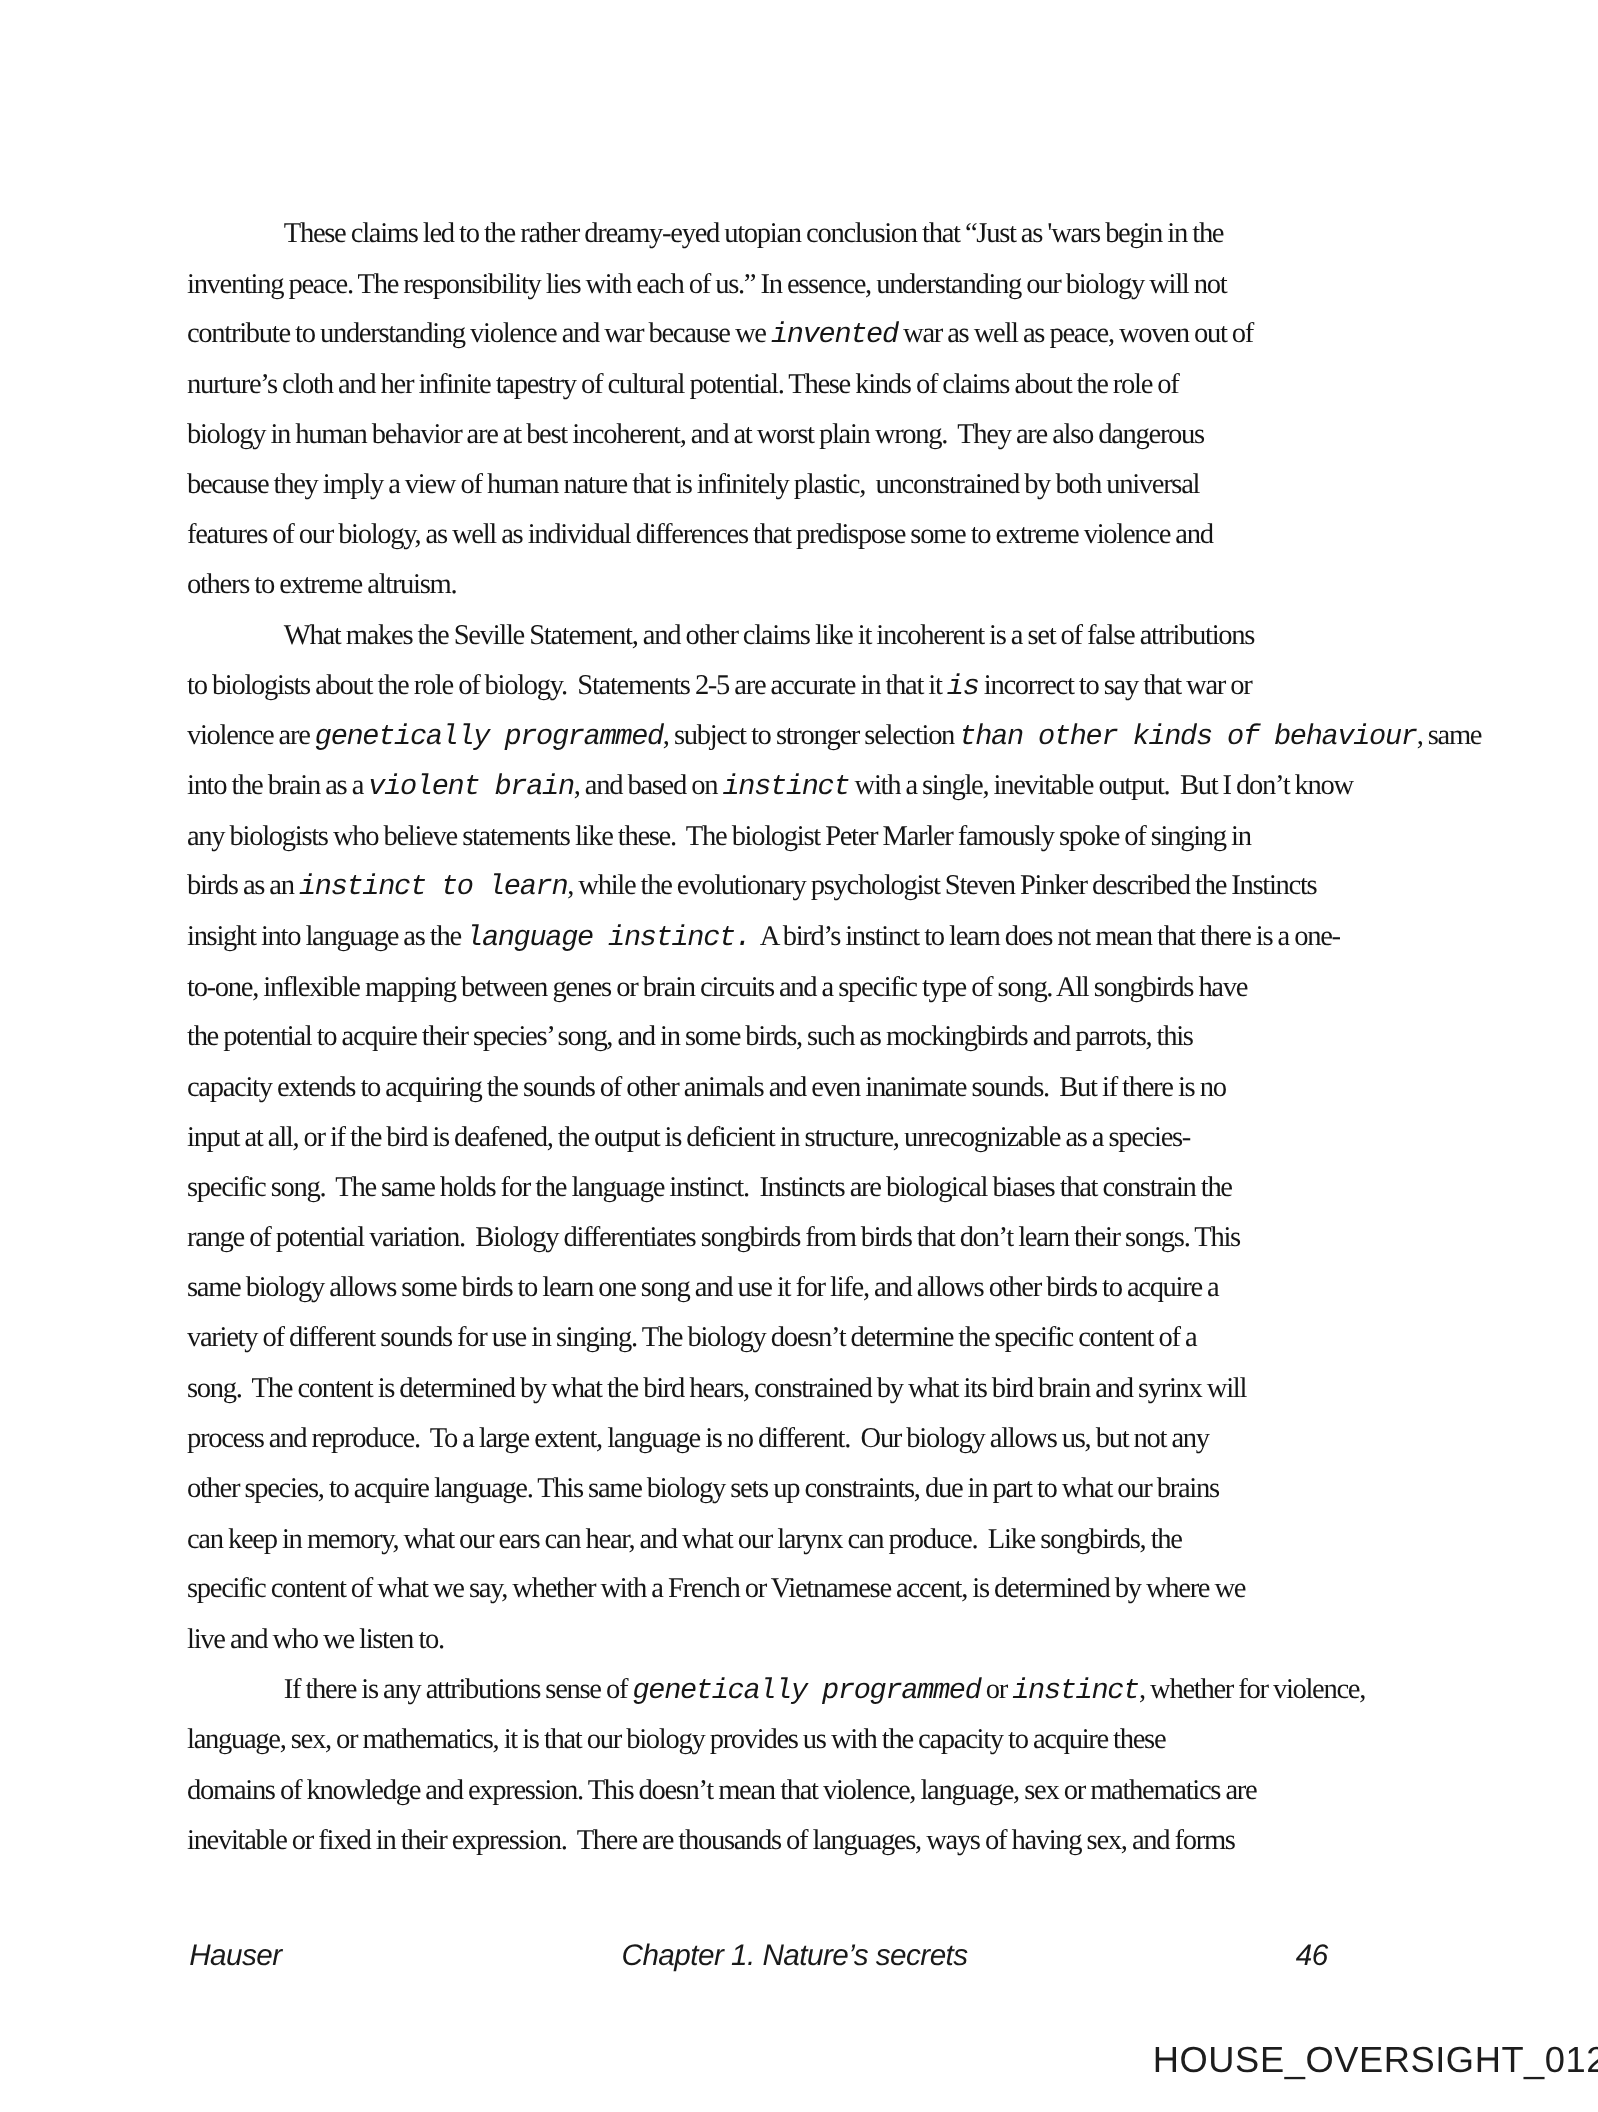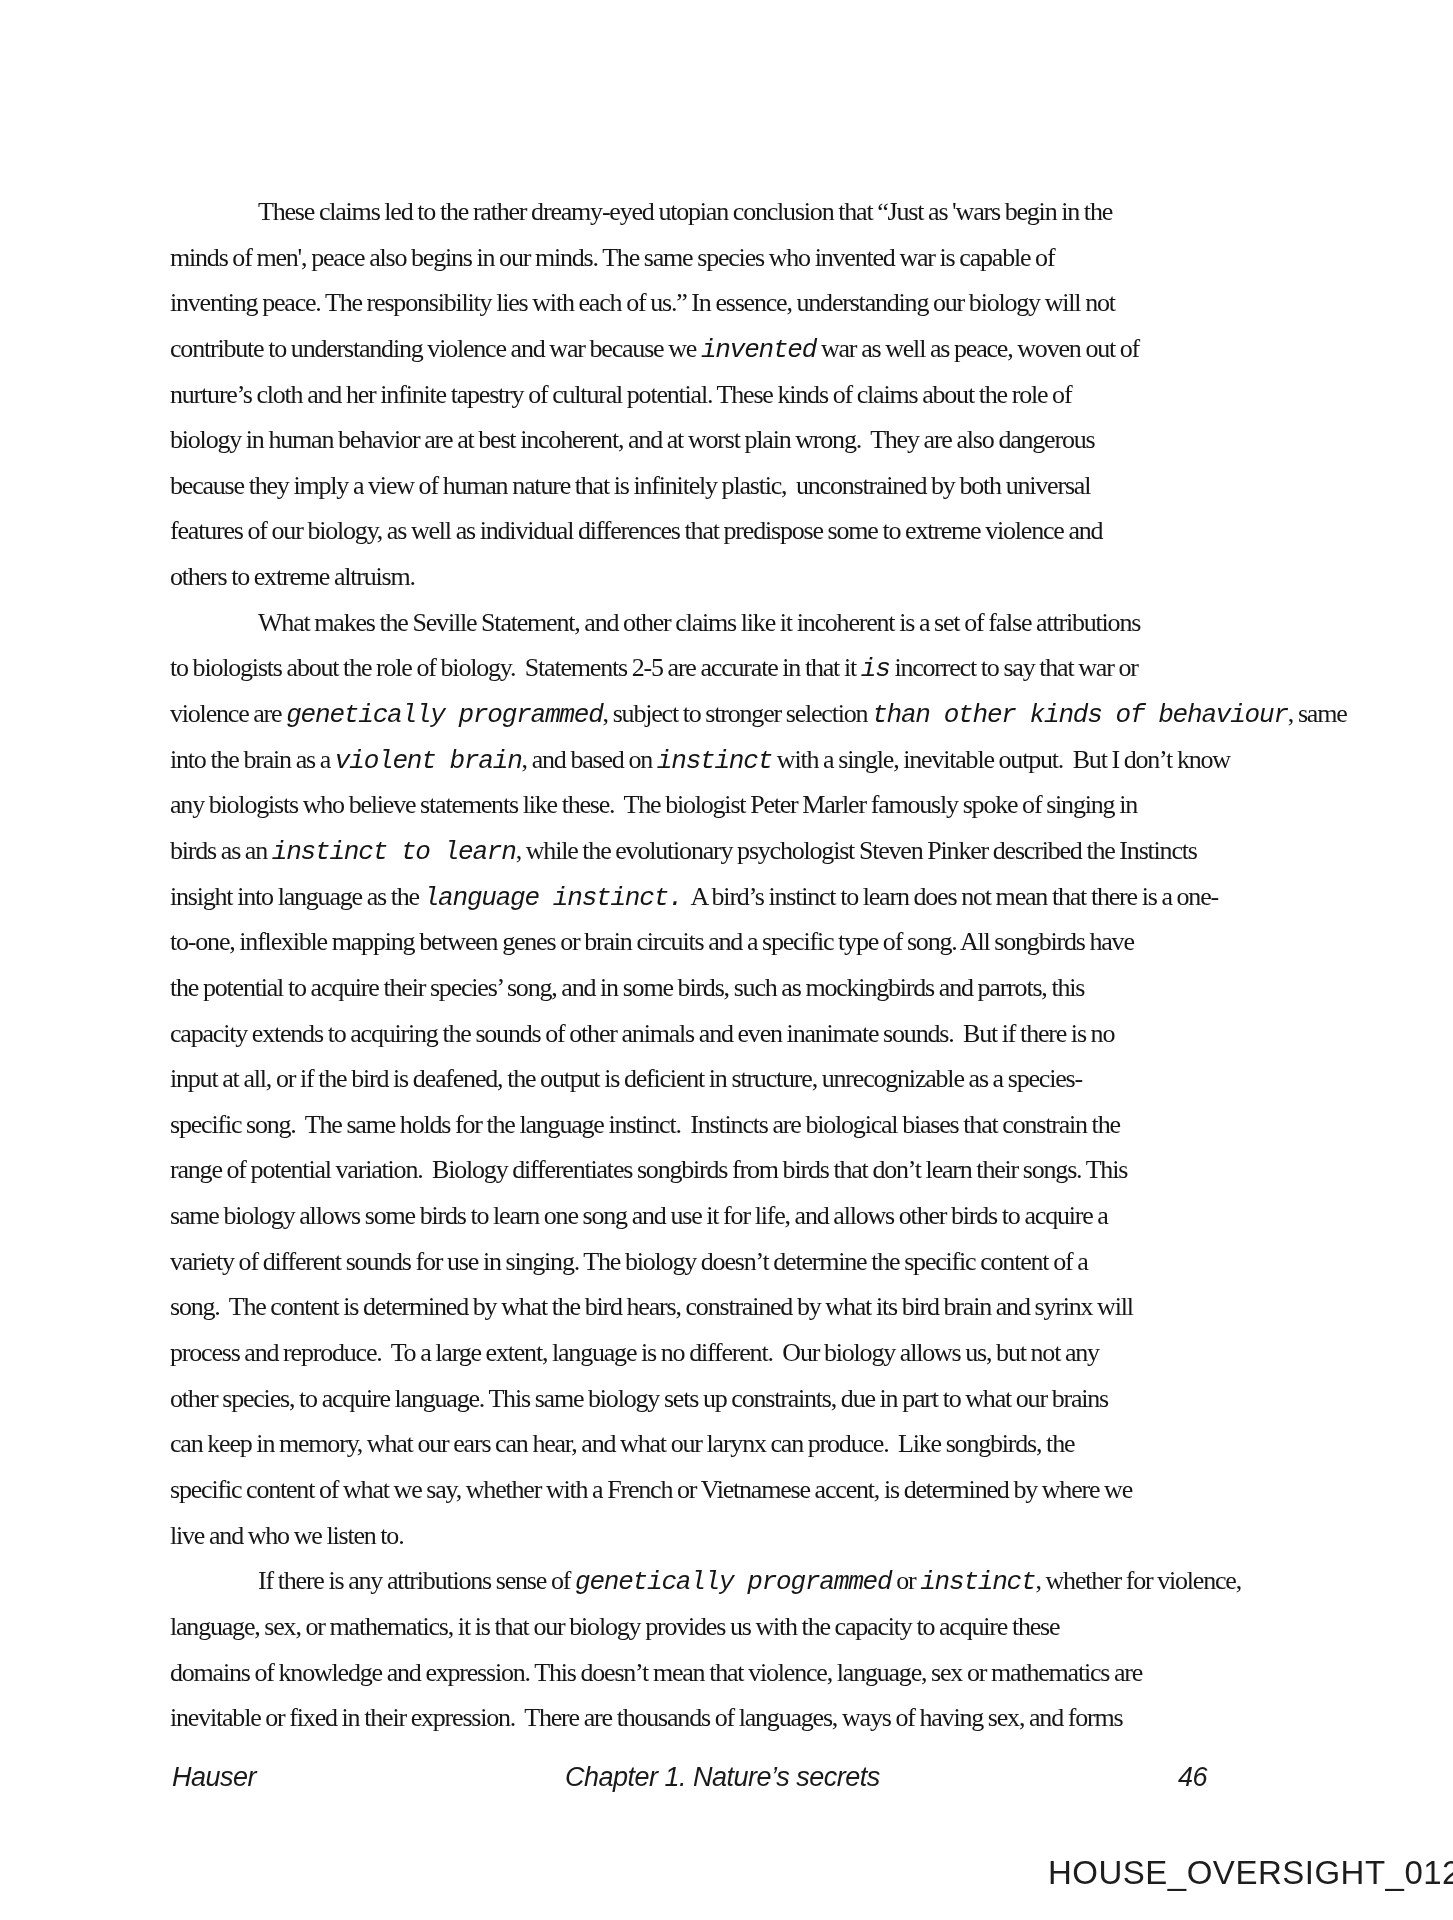--- a/index.html
+++ b/index.html
@@ -47,21 +47,20 @@
   }
 </style>
 </head>
 <body>
 
 <div class="page-root">
 
   <main class="doc">
       <div class="para">
         <div class="line first"><span>These claims led to the rather dreamy-eyed utopian conclusion that “Just as 'wars begin in the</span></div>
-        <div class="line"><span>minds of men', peace also begins in our minds. The same species who invented war is capable of</span></div>
         <div class="line"><span>inventing peace. The responsibility lies with each of us.” In essence, understanding our biology will not</span></div>
         <div class="line"><span>contribute to understanding violence and war because we </span><span class="it">invented</span><span> war as well as peace, woven out of</span></div>
         <div class="line"><span>nurture’s cloth and her infinite tapestry of cultural potential. These kinds of claims about the role of</span></div>
         <div class="line"><span>biology in human behavior are at best incoherent, and at worst plain wrong.  They are also dangerous</span></div>
         <div class="line"><span>because they imply a view of human nature that is infinitely plastic,  unconstrained by both universal</span></div>
         <div class="line"><span>features of our biology, as well as individual differences that predispose some to extreme violence and</span></div>
         <div class="line"><span>others to extreme altruism.</span></div>
       </div>
       <div class="para">
         <div class="line first"><span>What makes the Seville Statement, and other claims like it incoherent is a set of false attributions</span></div>

